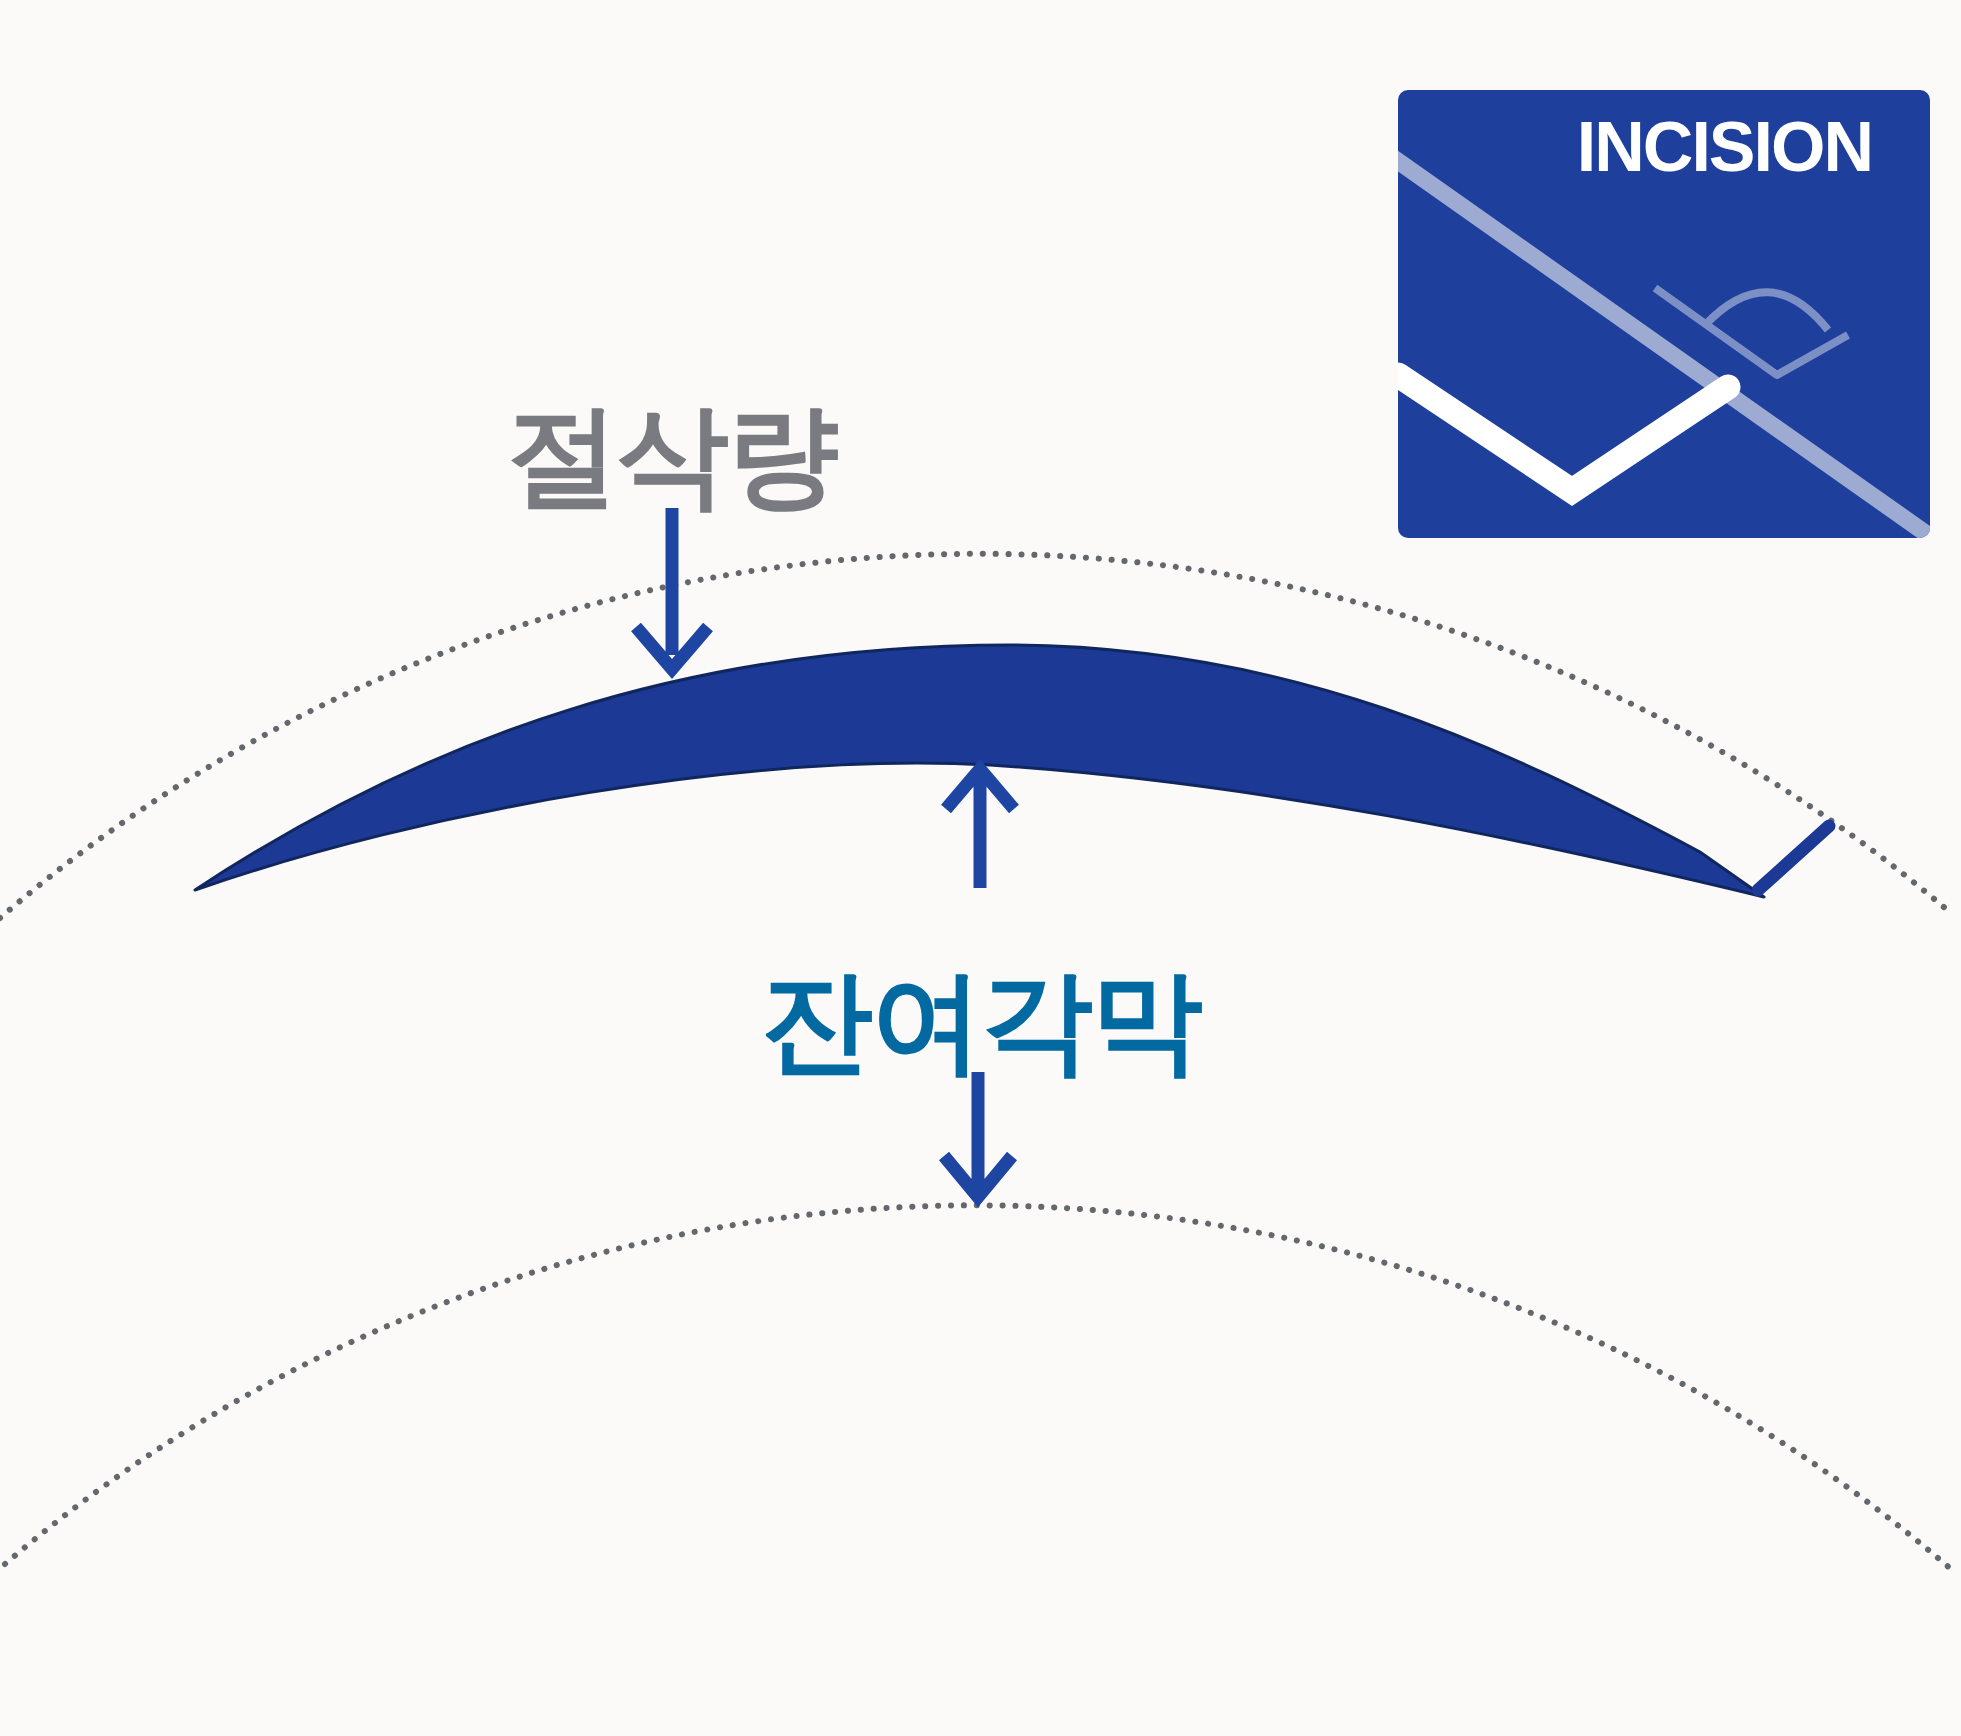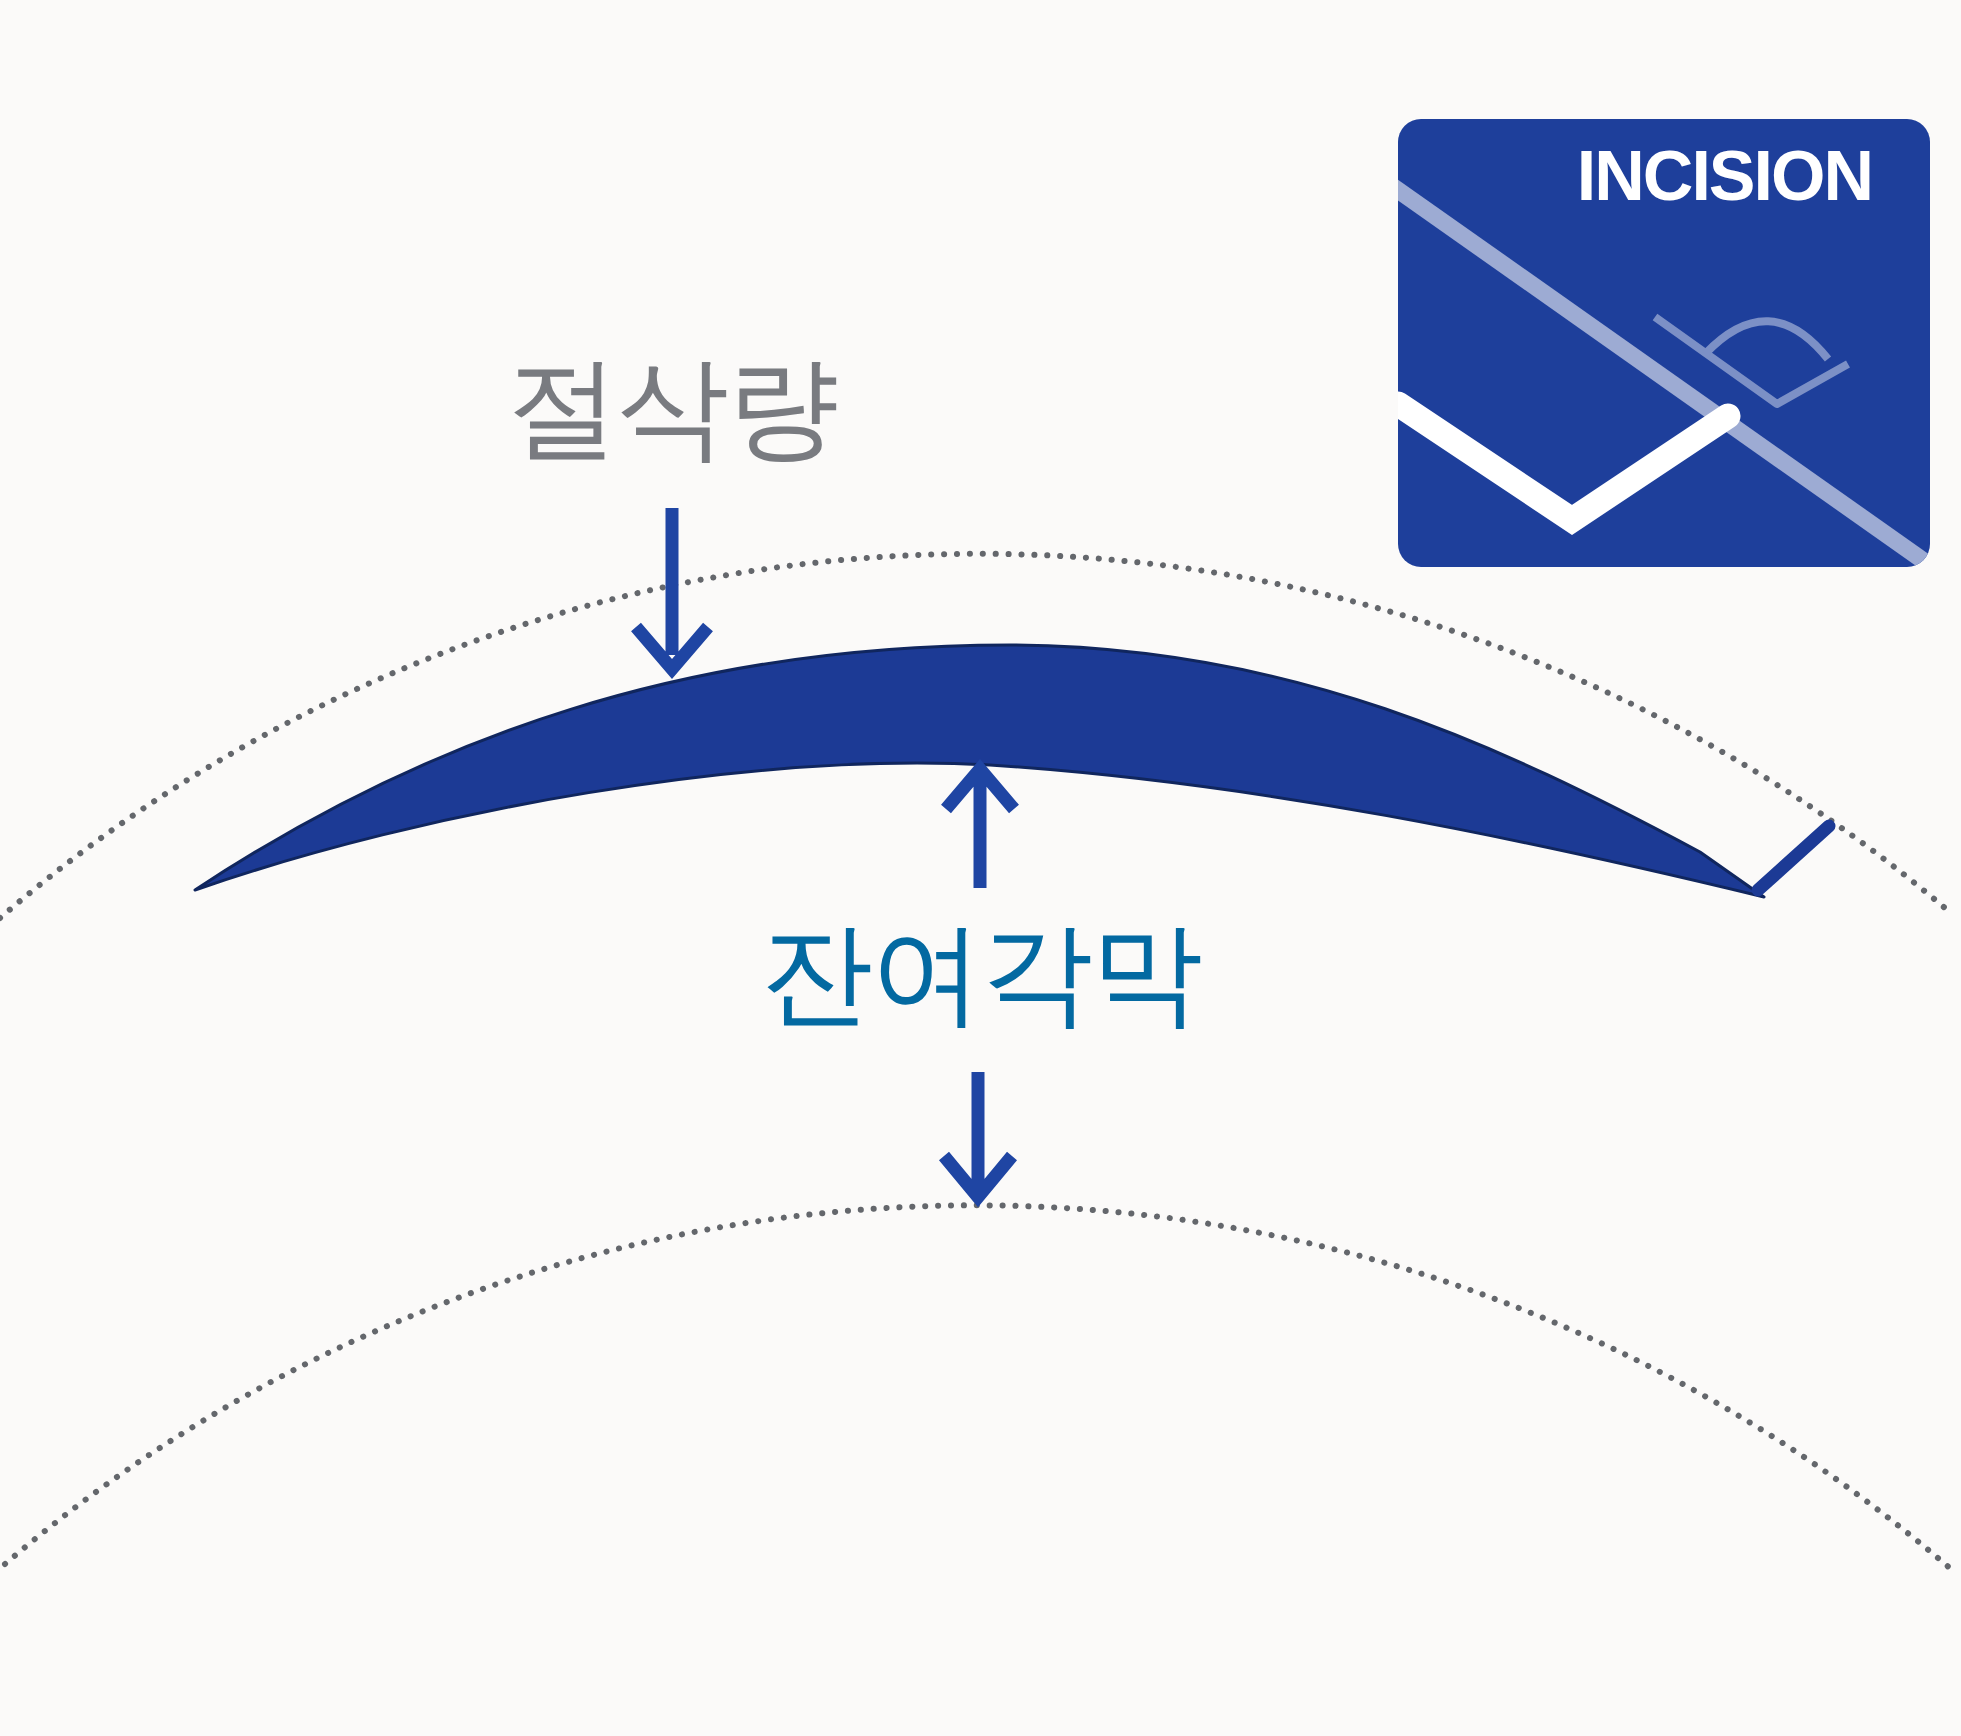--- a/index.html
+++ b/index.html
@@ -15,35 +15,36 @@
   
   .dotted-arc{fill:none;stroke-width:6;stroke-linecap:round;stroke-dasharray:0.1 12.8;}
   .crescent{stroke-width:3;stroke-linejoin:round;}
   .check-stroke{fill:none;stroke-width:13;stroke-linecap:round;}
   .arrow{fill:none;stroke-width:13;stroke-linejoin:miter;stroke-linecap:butt;}
 
   
   .k-label{
     position:absolute;
     transform:translateX(-50%);
-    font-weight:400;
+    font-weight:700;
     font-size:112px;
     letter-spacing:-2px;
     line-height:1.0;
     white-space:nowrap;
+    margin-top:48px;
   }
   #label-ablation{left:672px;top:352px;}
   #label-residual{left:981px;top:918px;}
 
   
   #badge{
     position:absolute;
-    left:1398px;top:119px;
+    left:1398px;top:90px;
     width:532px;height:448px;
-    border-radius:23px;
+    border-radius:10px;
     overflow:hidden;
   }
   #badge svg{position:absolute;left:0;top:0;}
   .b-thick{fill:none;stroke-width:17;}
   .b-thin{fill:none;stroke-width:8;stroke-linejoin:round;}
   .b-check{fill:none;stroke-width:25;stroke-linecap:round;stroke-linejoin:miter;}
   #badge-title{
     position:absolute;
     right:58px;top:16px;
     text-align:right;

